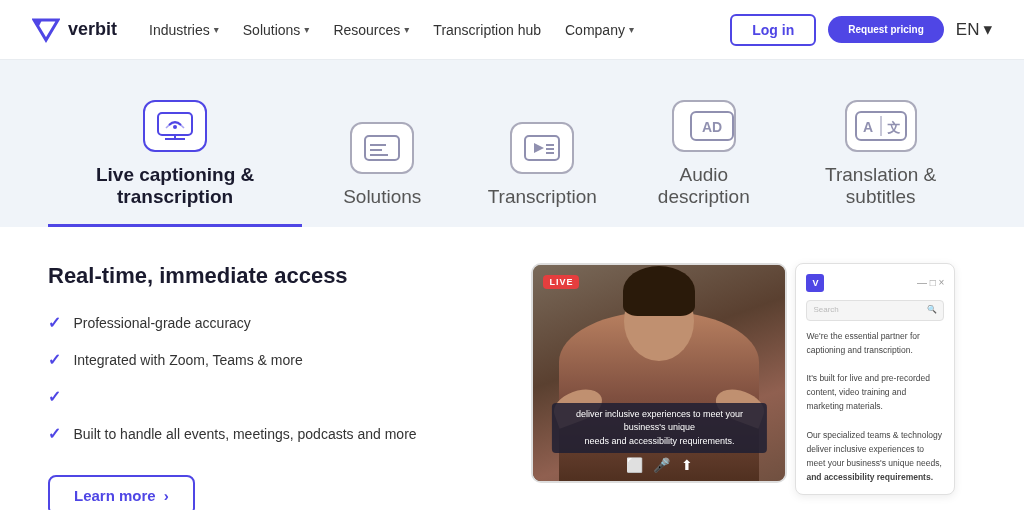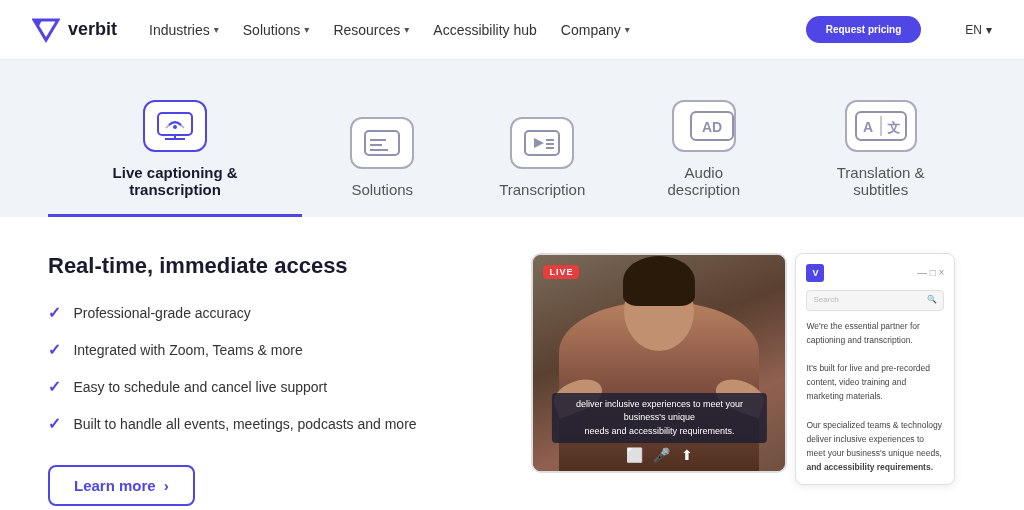--- a/index.html
+++ b/index.html
@@ -65,27 +65,26 @@
       border: none;
       padding: 8px 20px;
       border-radius: 16px;
       font-size: 10px;
       font-weight: 600;
       cursor: pointer;
     }
     .btn-lang {
       background: transparent;
       border: none;
-      font-size: 12px;
+      font-size: 17px;
       cursor: pointer;
       color: #333;
       display: flex;
       align-items: center;
       gap: 4px;
-      margin-left: 32px;
     }
 
     
     .tabs-section {
       background: #f0f4f9;
       padding: 24px 48px 0 48px;
     }
     .tabs-row {
       display: flex;
       align-items: flex-end;
@@ -98,21 +97,21 @@
       gap: 12px;
       padding: 16px 32px 16px 32px;
       cursor: pointer;
       border-bottom: 3px solid transparent;
       min-width: 160px;
     }
     .tab-item.active {
       border-bottom: 3px solid #4f46e5;
     }
     .tab-label {
-      font-size: 15px;
+      font-size: 19px;
       color: #555;
       text-align: center;
     }
     .tab-item.active .tab-label {
       color: #1a1a2e;
       font-weight: 700;
     }
     .tab-icon {
       width: 64px;
       height: 52px;
@@ -306,29 +305,30 @@
     </div>
     <div class="nav-item">
       <span>Solutions</span>
       <span class="chevron">▾</span>
     </div>
     <div class="nav-item">
       <span>Resources</span>
       <span class="chevron">▾</span>
     </div>
     <div class="nav-item">
-      <span>Accessibility hub</span>
+      <span>Transcription hub</span>
     </div>
     <div class="nav-item">
       <span>Company</span>
       <span class="chevron">▾</span>
     </div>
   </div>
 
   <div class="nav-actions">
+    <button class="btn-login">Log in</button>
     <button class="btn-pricing">Request pricing</button>
     <button class="btn-lang">
       <span>EN</span>
       <span>▾</span>
     </button>
   </div>
 </nav>
 
 <div class="tabs-section">
   <div class="tabs-row">
@@ -405,21 +405,20 @@
       <li class="feature-item">
         <span class="checkmark">✓</span>
         <span>Professional-grade accuracy</span>
       </li>
       <li class="feature-item">
         <span class="checkmark">✓</span>
         <span>Integrated with Zoom, Teams &amp; more</span>
       </li>
       <li class="feature-item">
         <span class="checkmark">✓</span>
-        <span>Easy to schedule and cancel live support</span>
       </li>
       <li class="feature-item">
         <span class="checkmark">✓</span>
         <span>Built to handle all events, meetings, podcasts and more</span>
       </li>
     </ul>
 
     <button class="btn-learn-more">
       <span>Learn more</span>
       <span>›</span>

